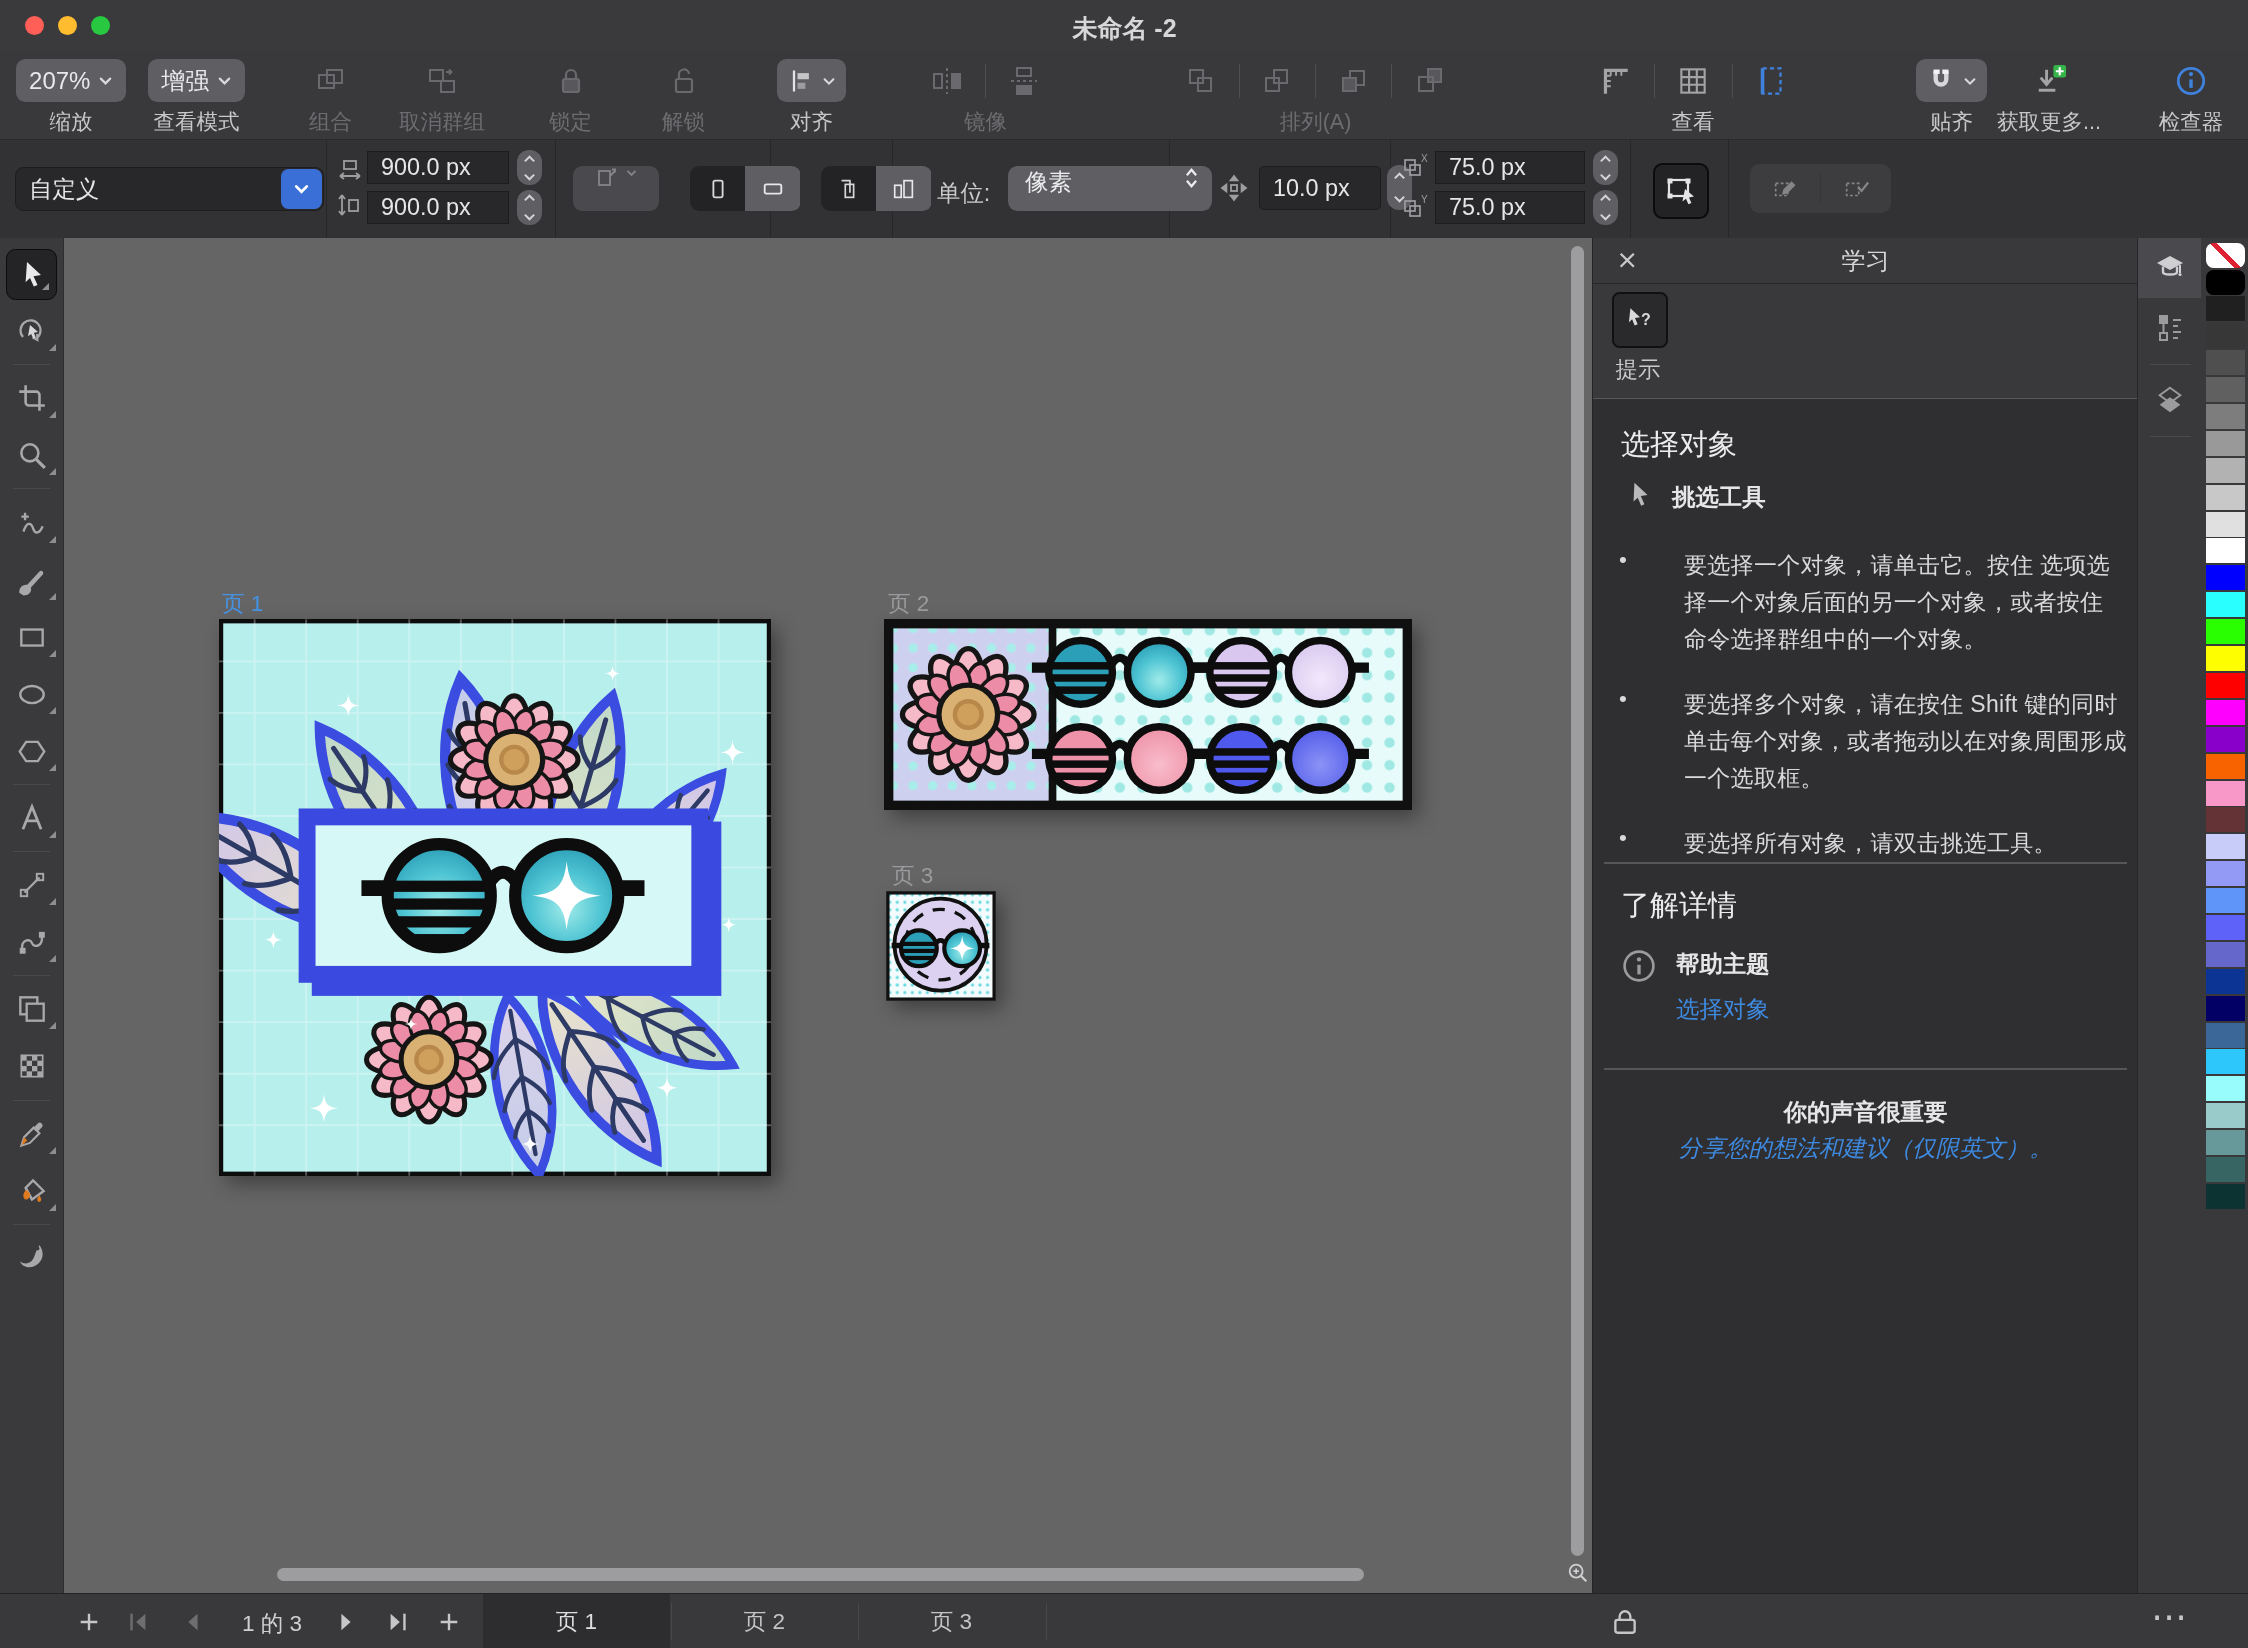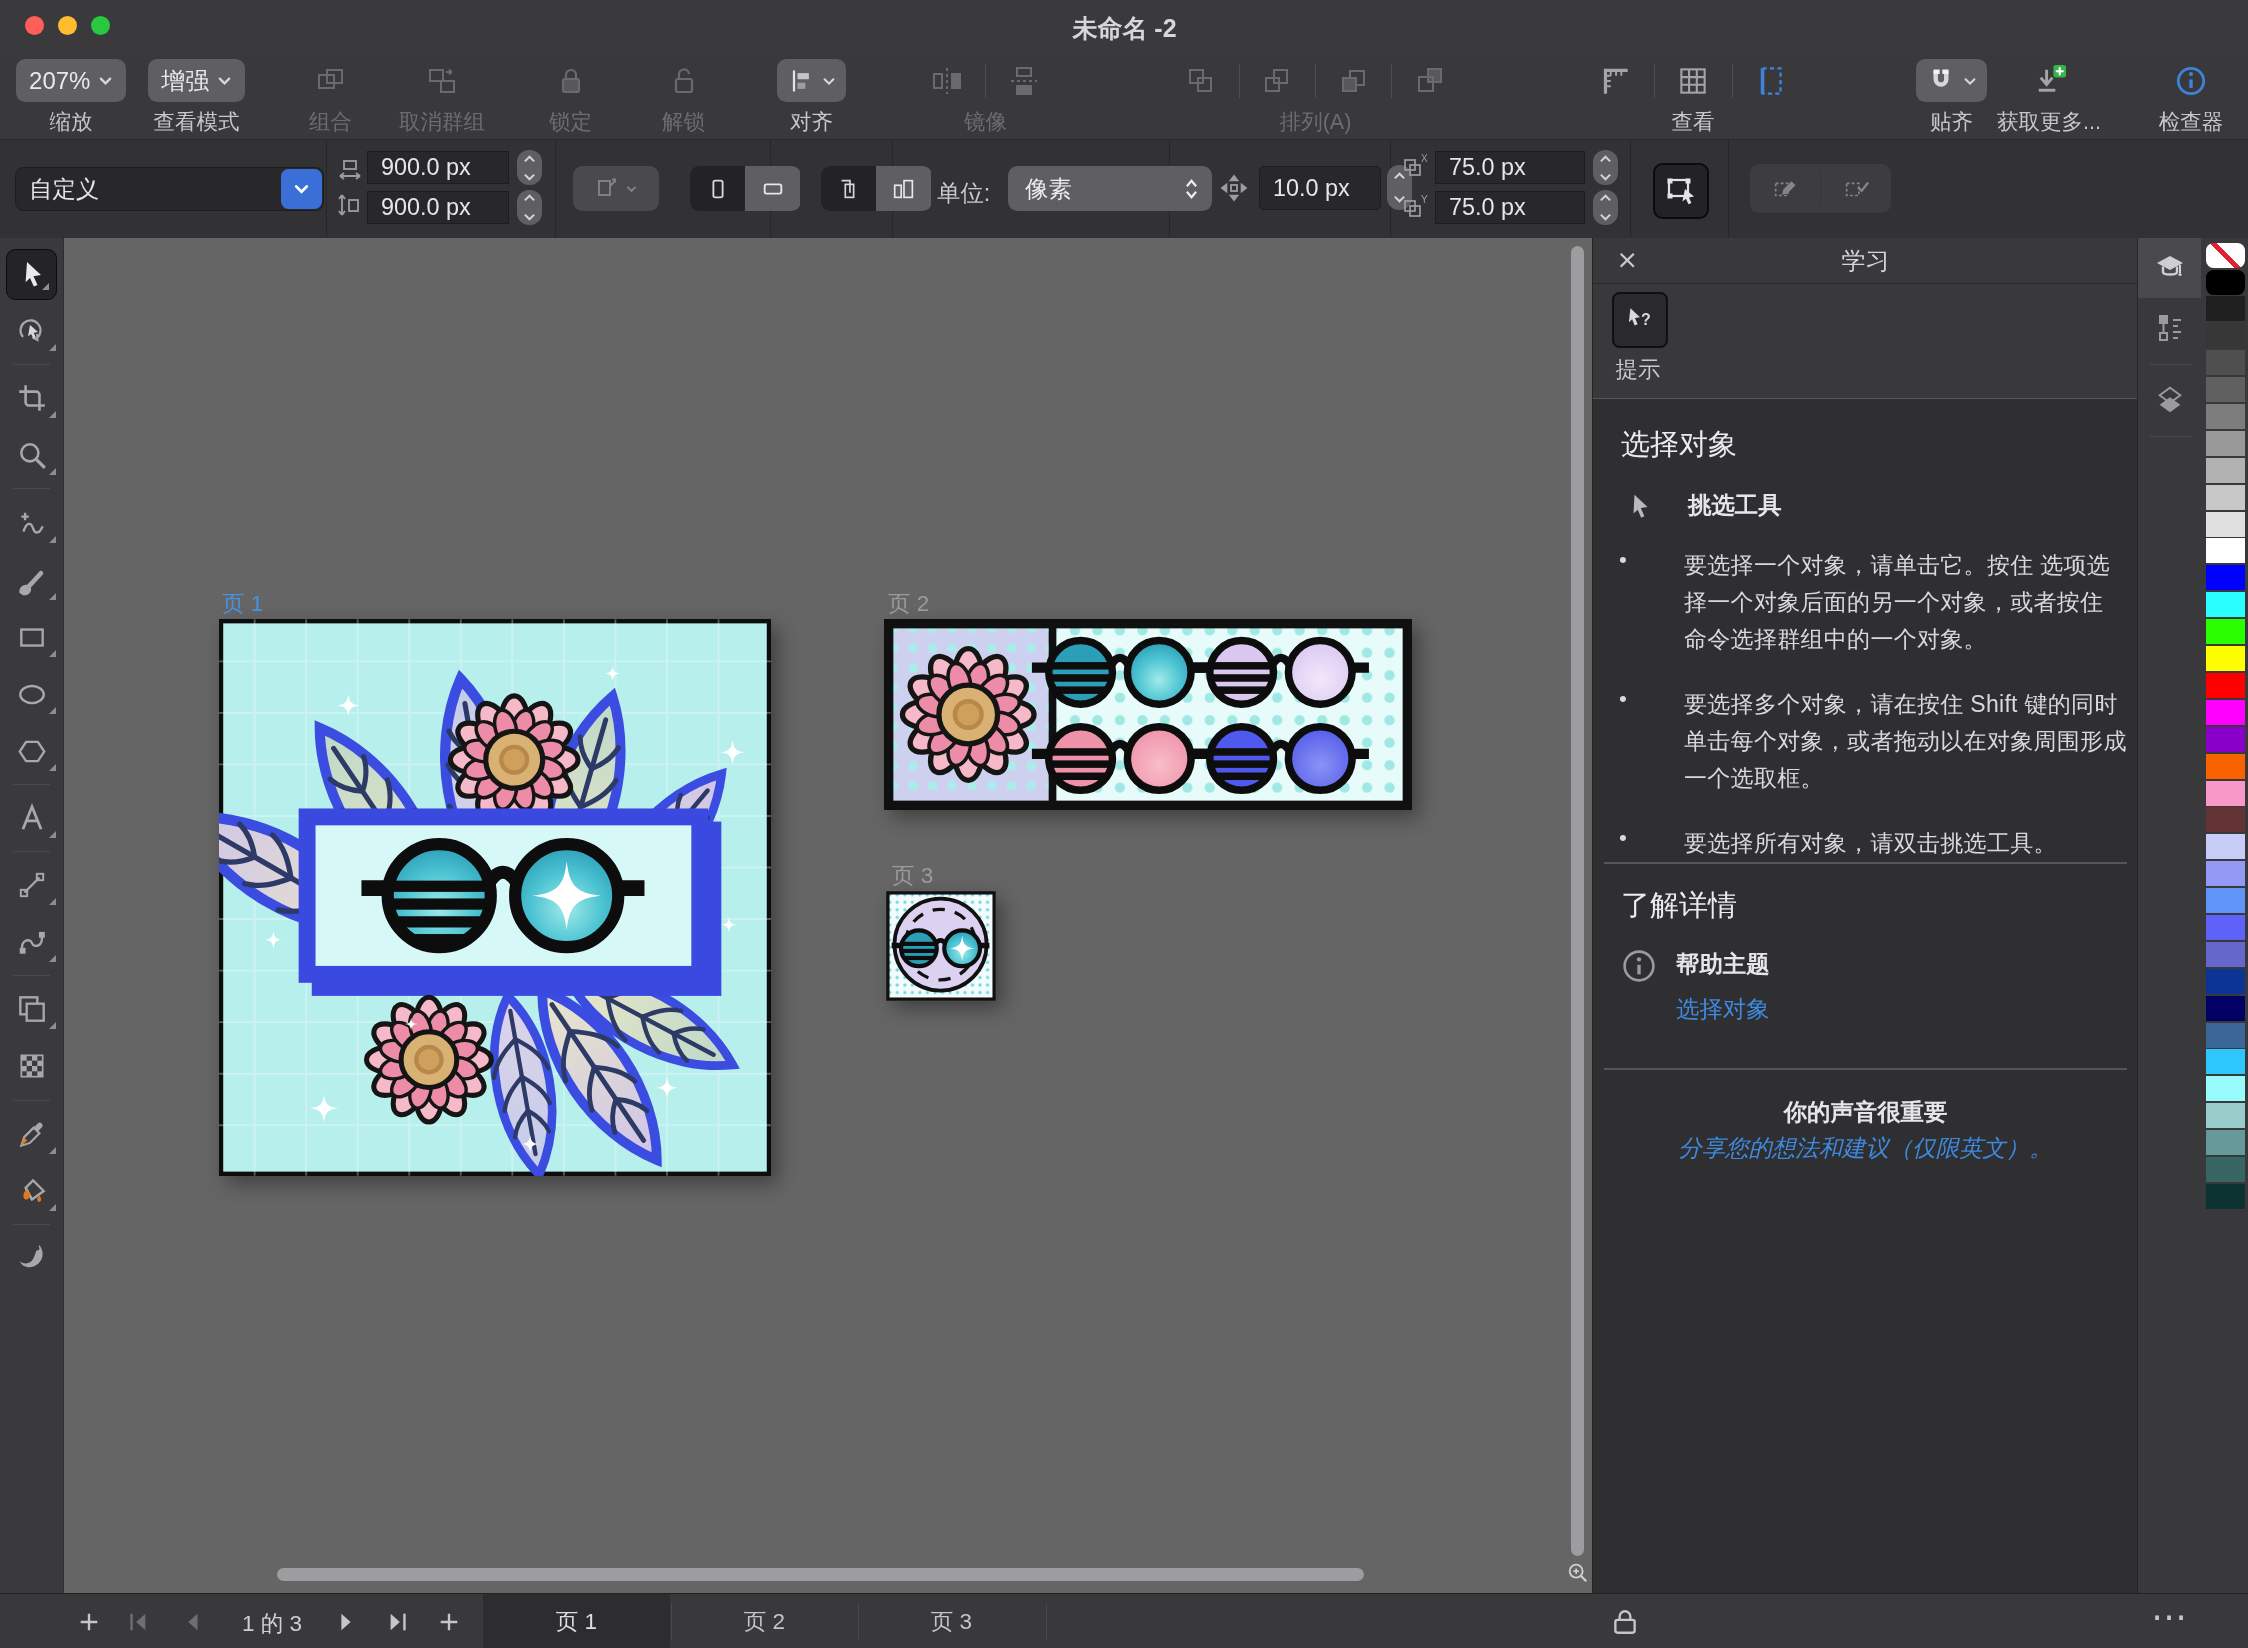--- a/index.html
+++ b/index.html
@@ -15,21 +15,21 @@
   .tbi{height:52px;display:flex;align-items:center;gap:9.4px;}
   .tblabel{font-size:21.5px;color:#c7c7ca;margin-top:0px;white-space:nowrap;}
   .tbg.dis .tblabel{color:#6d6d71;}
   .btn{height:43px;background:#5e5e63;border-radius:9.4px;display:flex;align-items:center;justify-content:center;gap:7.5px;color:#e9e9eb;font-size:24px;padding:0 13px;}
   .vsep{width:0.9px;height:34px;background:#4e4e52;margin:0 11.2px;}
   
   .propbar{position:absolute;left:0;top:140px;width:2249px;height:98px;background:#323235;border-bottom:0.9px solid #232326;}
   .pdiv{position:absolute;top:0;width:0.9px;height:98px;background:#27272a;}
   .field{position:absolute;background:#28282b;border:0.9px solid #1d1d1f;color:#e6e6e8;font-size:23.4px;display:flex;align-items:center;padding-left:13px;box-sizing:border-box;}
   .pill{position:absolute;width:25px;background:#5e5e63;border-radius:12px;display:flex;flex-direction:column;align-items:center;justify-content:space-around;}
-  .sel{position:absolute;background:#5e5e63;border-radius:9.4px;display:flex;align-items:center;color:#eceded;font-size:23.4px;}
+  .sel{position:absolute;background:#5e5e63;border-radius:9.4px;display:flex;color:#eceded;font-size:23.4px;}
   .plabel{position:absolute;color:#c9c9cc;font-size:23.4px;}
   .picon{position:absolute;}
   
   .toolbox{position:absolute;left:0;top:238px;width:64px;height:1355px;background:#3a3a3c;border-right:0.9px solid #2d2d2f;display:flex;flex-direction:column;align-items:center;padding-top:7.5px;box-sizing:border-box;}
   .tool{position:relative;width:64px;height:57px;display:flex;align-items:center;justify-content:center;flex:none;}
   .tool .fly{position:absolute;right:7.5px;bottom:8.4px;width:0;height:0;border-left:7.5px solid transparent;border-bottom:7.5px solid #8e8e91;}
   .tool.sel-tool .inner{width:49px;height:49px;background:#242427;border:1.9px solid #0c0c0d;border-radius:9.4px;display:flex;align-items:center;justify-content:center;position:relative;}
   .tsep{width:37px;height:0.9px;background:#4a4a4d;margin:4.7px 0;flex:none;}
   
   .canvas{position:absolute;left:64px;top:238px;width:1528px;height:1355px;background:#656566;overflow:hidden;}
@@ -893,21 +893,21 @@
         <svg width="32" height="32" viewBox="0 0 30 30">
             <path d="M6,4 15,12.5 10.3,13.2 12.8,19 10,20.2 7.6,14.4 4.6,17 Z" fill="#d9d9db"></path>
             <text x="16" y="20" font-size="15" font-weight="bold" fill="#d9d9db">?</text>
           </svg>
       </div>
       <div class="hint-lab">提示</div>
     </div>
 
     <div style="position:absolute;left:28px;top:187px" class="p-h1">选择对象</div>
 
-    <div style="position:absolute;left:34px;top:251px;display:flex;align-items:flex-end;gap:33px">
+    <div style="position:absolute;left:34px;top:243px;display:flex;align-items:flex-start;gap:17px">
       <svg width="28" height="28" viewBox="0 0 30 30">
           <path d="M8,2 22,15 14.8,16.2 18.6,25 15.2,26.5 11.5,18 7,22 Z" fill="#b9b9bc"></path>
         </svg>
       <span style="font-size:23.4px;font-weight:bold;color:#e6e6e8">挑选工具</span>
     </div>
 
     <div style="position:absolute;left:13px;top:309px;width:521px">
       <div class="bullet">
           <span class="dot">•</span>
           <span class="txt">要选择一个对象，请单击它。按住 选项选择一个对象后面的另一个对象，或者按住 命令选择群组中的一个对象。</span>

